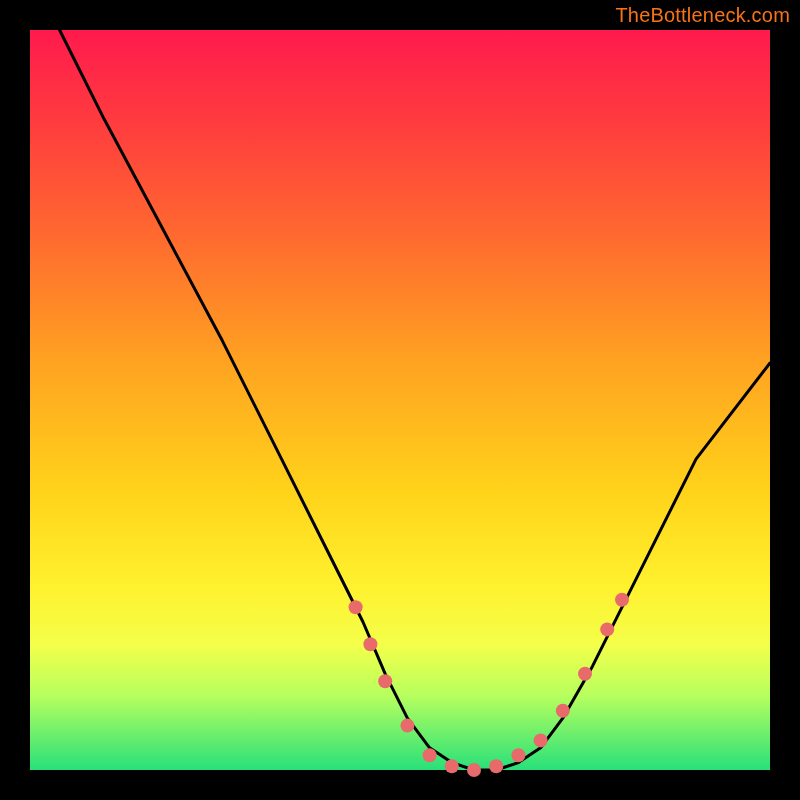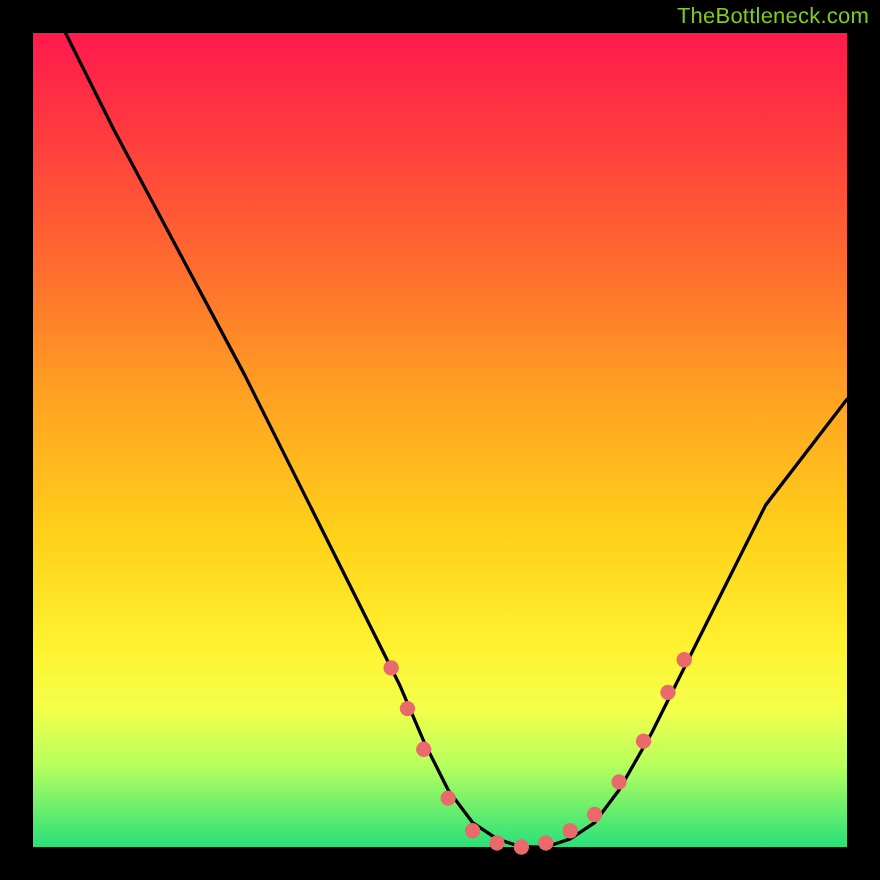--- a/index.html
+++ b/index.html
@@ -43,21 +43,21 @@
     left: 0;
     top: 0;
     width: 740px;
     height: 740px;
     overflow: visible;
   }
   .watermark {
     position: absolute;
     top: 4px;
     right: 10px;
-    color: #84cc16;
+    color: #f97316;
     font-size: 20px;
     font-weight: 500;
     letter-spacing: 0.2px;
   }
 </style>
 </head>
 <body>
 
 <div class="frame">
   <div class="watermark">TheBottleneck.com</div>

